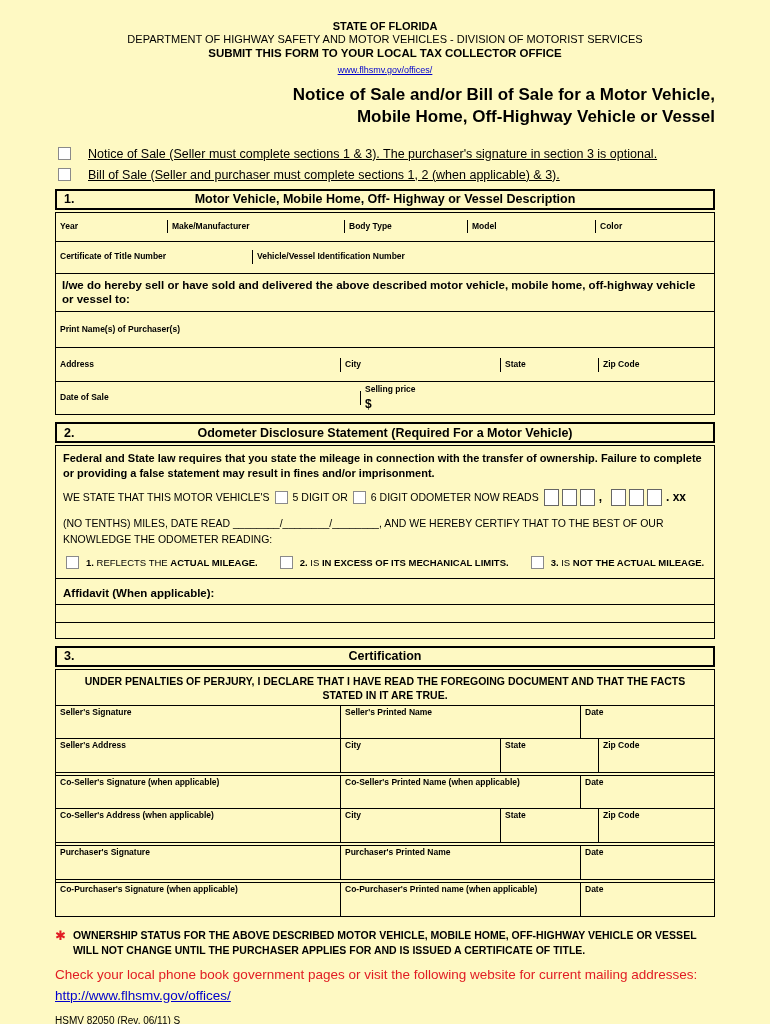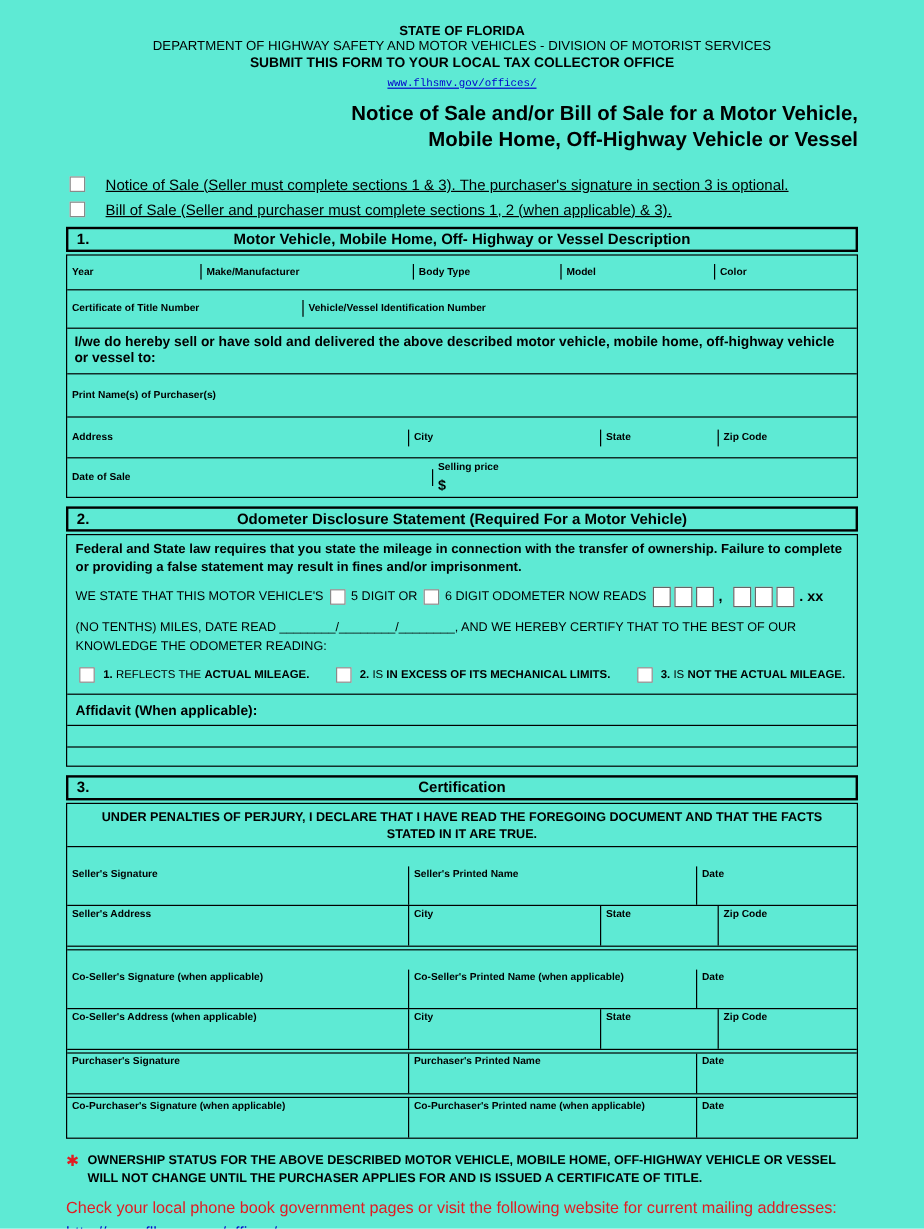--- a/index.html
+++ b/index.html
@@ -1,25 +1,25 @@
 <!DOCTYPE html>
 <html><head>
 <meta charset="utf-8">
 <style>
   * { box-sizing: border-box; margin: 0; padding: 0; }
   html, body { background: #ffffff; }
   body { font-family: "Liberation Sans", sans-serif; color: #000; }
-  .page { width: 770px; height: 1024px; background: #5eead4; margin: 0 auto; padding: 20px 55px 0 55px; position: relative; overflow: hidden; }
+  .page { width: 770px; height: 1024px; background: #fef9c3; margin: 0 auto; padding: 20px 55px 0 55px; position: relative; overflow: hidden; }
 
   
   .hdr { text-align: center; }
   .hdr-state { font-size: 11px; font-weight: bold; }
   .hdr-dept { font-size: 11px; margin-top: 1px; }
   .hdr-submit { font-size: 11.5px; font-weight: bold; margin-top: 2px; }
-  .hdr-url { font-size: 9px; color: #0000cc; text-decoration: underline; cursor: pointer; font-family: Liberation Mono, monospace; }
+  .hdr-url { font-size: 9px; color: #0000cc; text-decoration: underline; cursor: pointer; }
   .form-title { font-size: 17px; font-weight: bold; line-height: 1.28; margin-top: 7px; text-align: right; }
 
   
   .opts { margin-top: 19px; }
   .opt { display: flex; align-items: flex-start; margin: 6px 0 7px 3px; }
   .checkbox { width: 13px; height: 13px; border: 1px solid #8a8a8a; background: #fff; display: inline-block; flex: 0 0 auto; cursor: pointer; }
   .opt-label { font-size: 12.5px; text-decoration: underline; margin-left: 17px; }
 
   
   .sec-head { border: 2px solid #000; height: 21px; display: flex; align-items: center; position: relative; margin-top: 7px; }
@@ -49,21 +49,21 @@
   .mileage-opts .checkbox { margin-right: 7px; }
   .mo { white-space: nowrap; margin-right: 22px; }
   .aff-row { padding: 4px 7px 3px 7px; border-bottom: 1px solid #000; }
   .aff-label { font-size: 11.5px; font-weight: bold; }
   .aff-blank1 { height: 18px; border-bottom: 1px solid #000; cursor: text; }
   .aff-blank2 { height: 15px; cursor: text; }
 
   
   .perjury { font-size: 10.5px; font-weight: bold; padding: 4px 9px 3px 9px; line-height: 1.35; border-bottom: 1px solid #000; text-align: center; }
   .srow { display: flex; height: 33px; }
-  .srow.divider { border-bottom: 1px solid #000; margin-top: 16px; }
+  .srow.divider { border-bottom: 1px solid #000; }
   .sep { height: 4px; border-top: 1px solid #000; border-bottom: 1px solid #000; }
 
   
   .ownership { display: flex; margin-top: 11px; }
   .star { color: #e11c23; font-size: 13px; line-height: 1.2; margin-right: 7px; flex: 0 0 auto; }
   .own-text { font-size: 10.5px; font-weight: bold; line-height: 1.45; }
   .red-note { color: #e11c23; font-size: 13.5px; line-height: 1.5; margin-top: 7px; }
   .blue-link { color: #0000cc; text-decoration: underline; cursor: pointer; }
   .form-id { font-size: 10px; margin-top: 9px; }
 </style>

